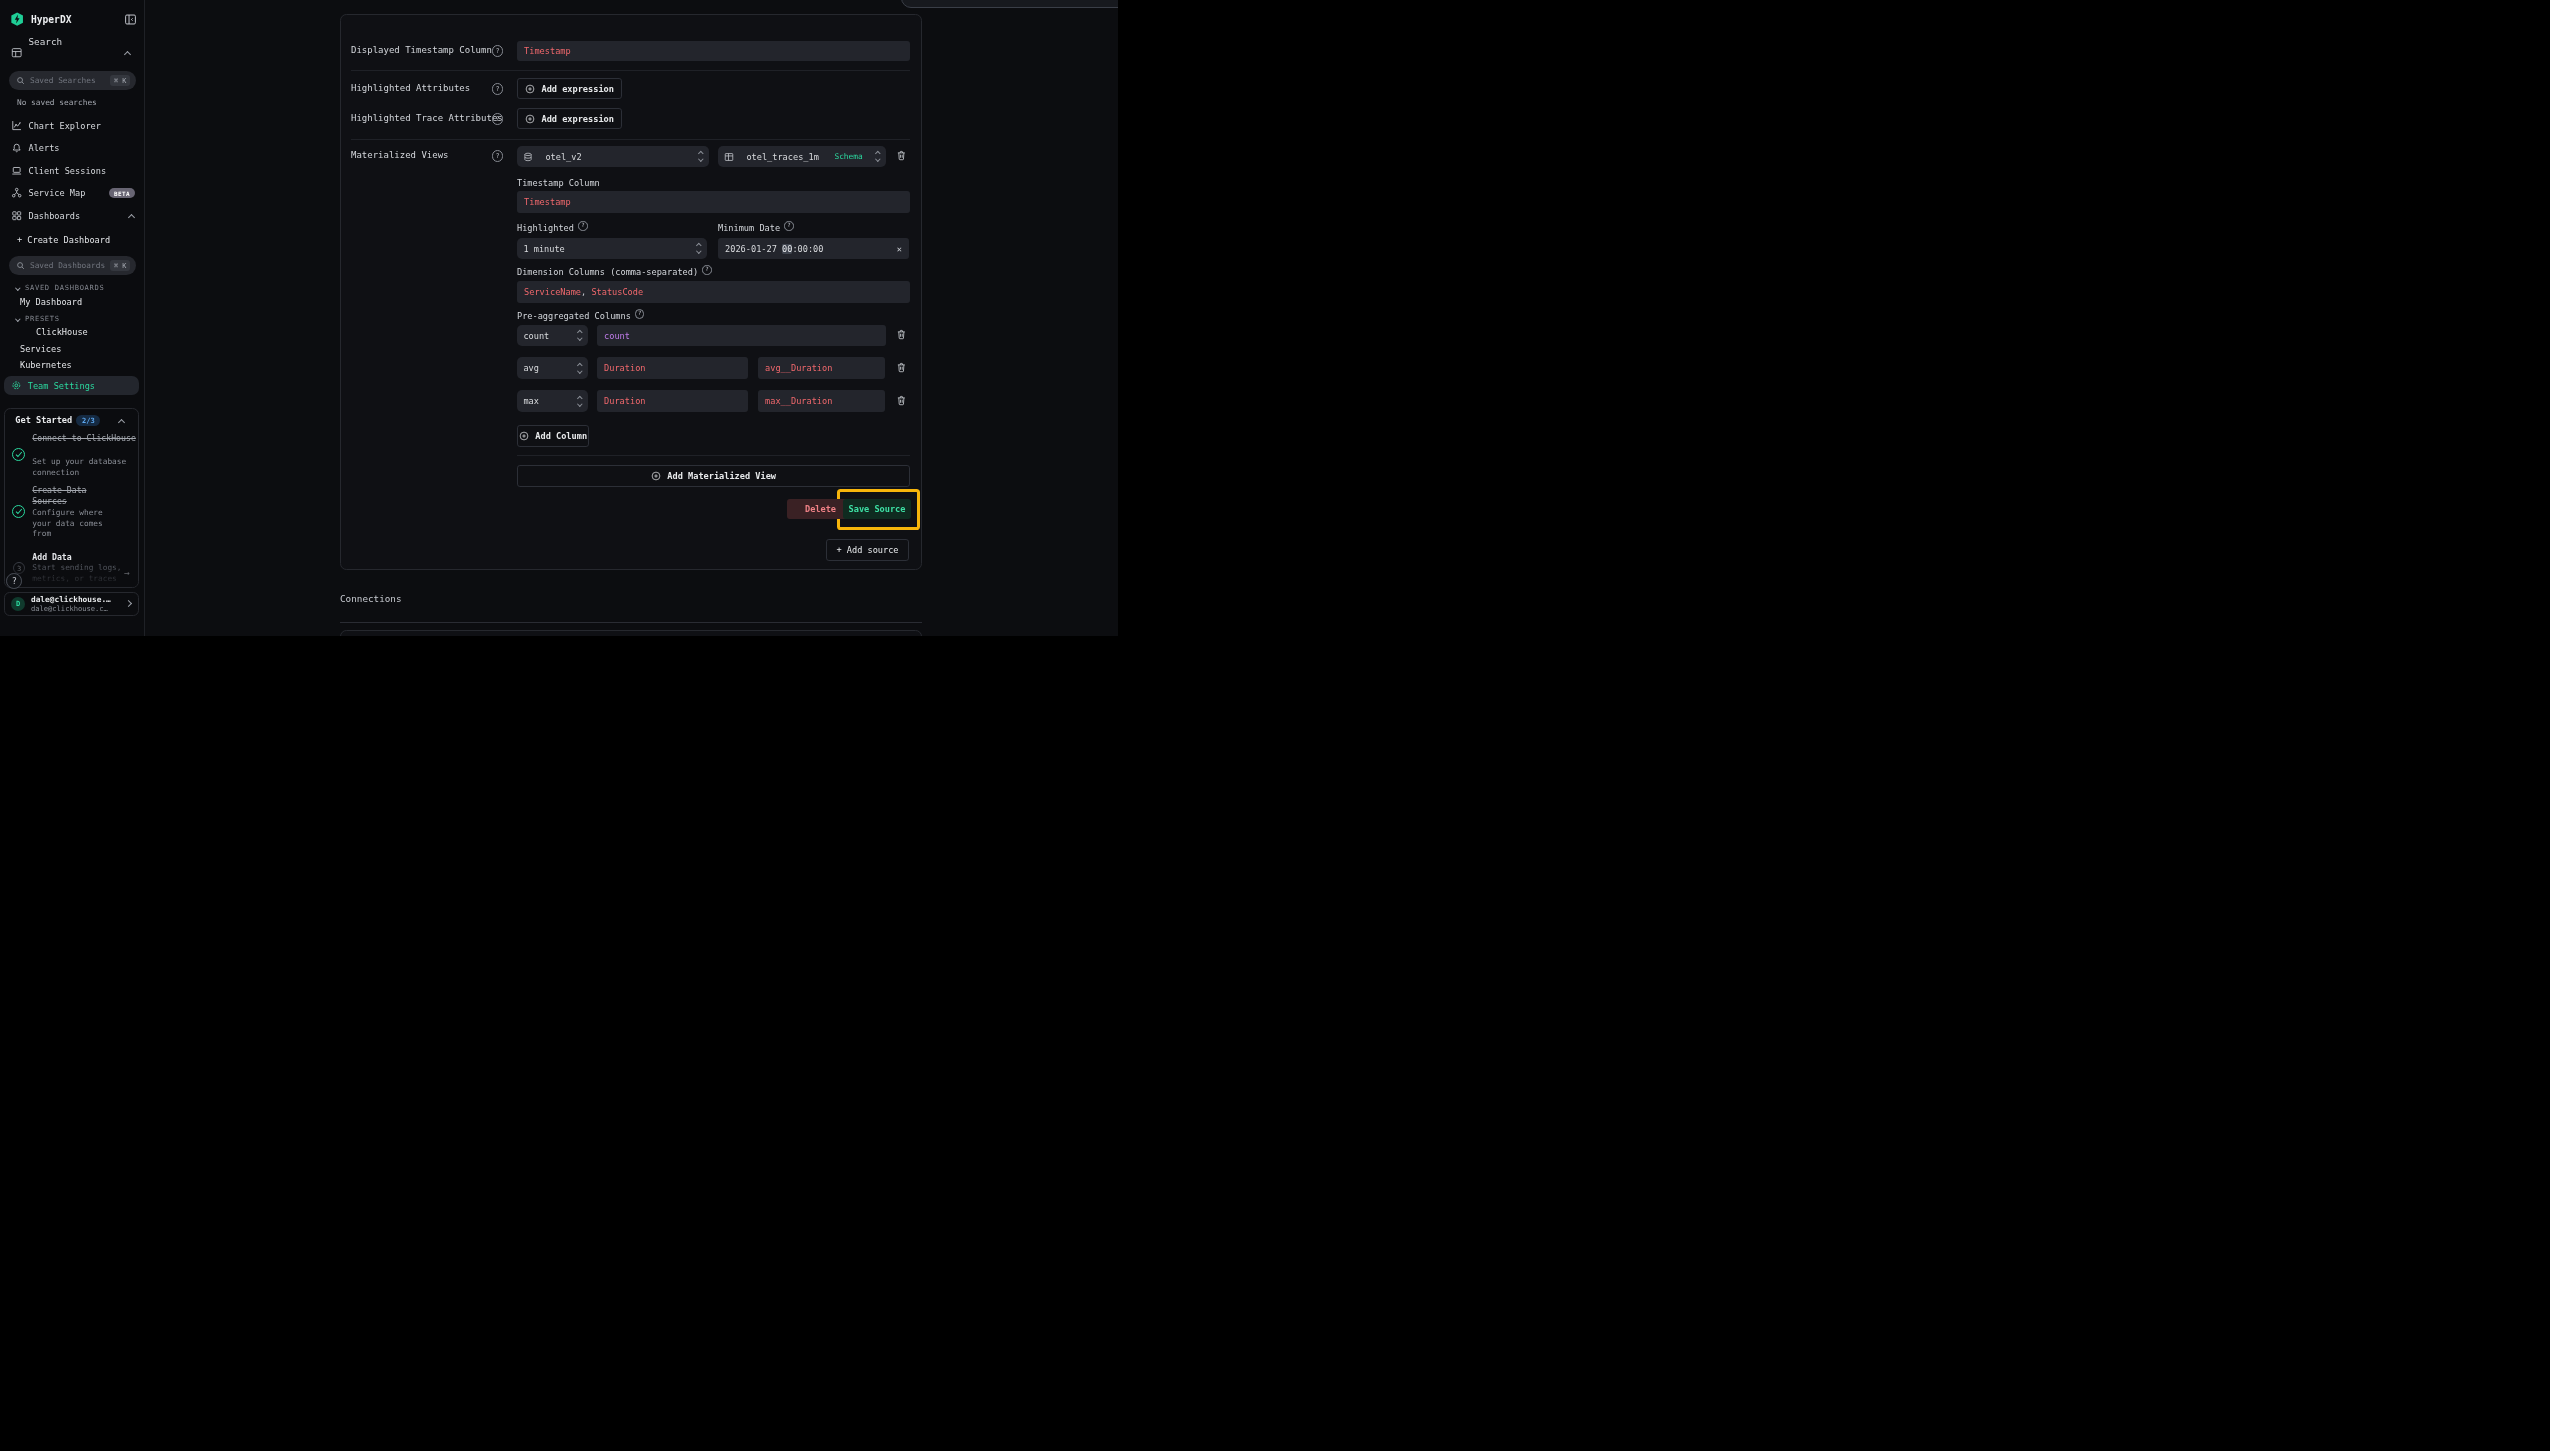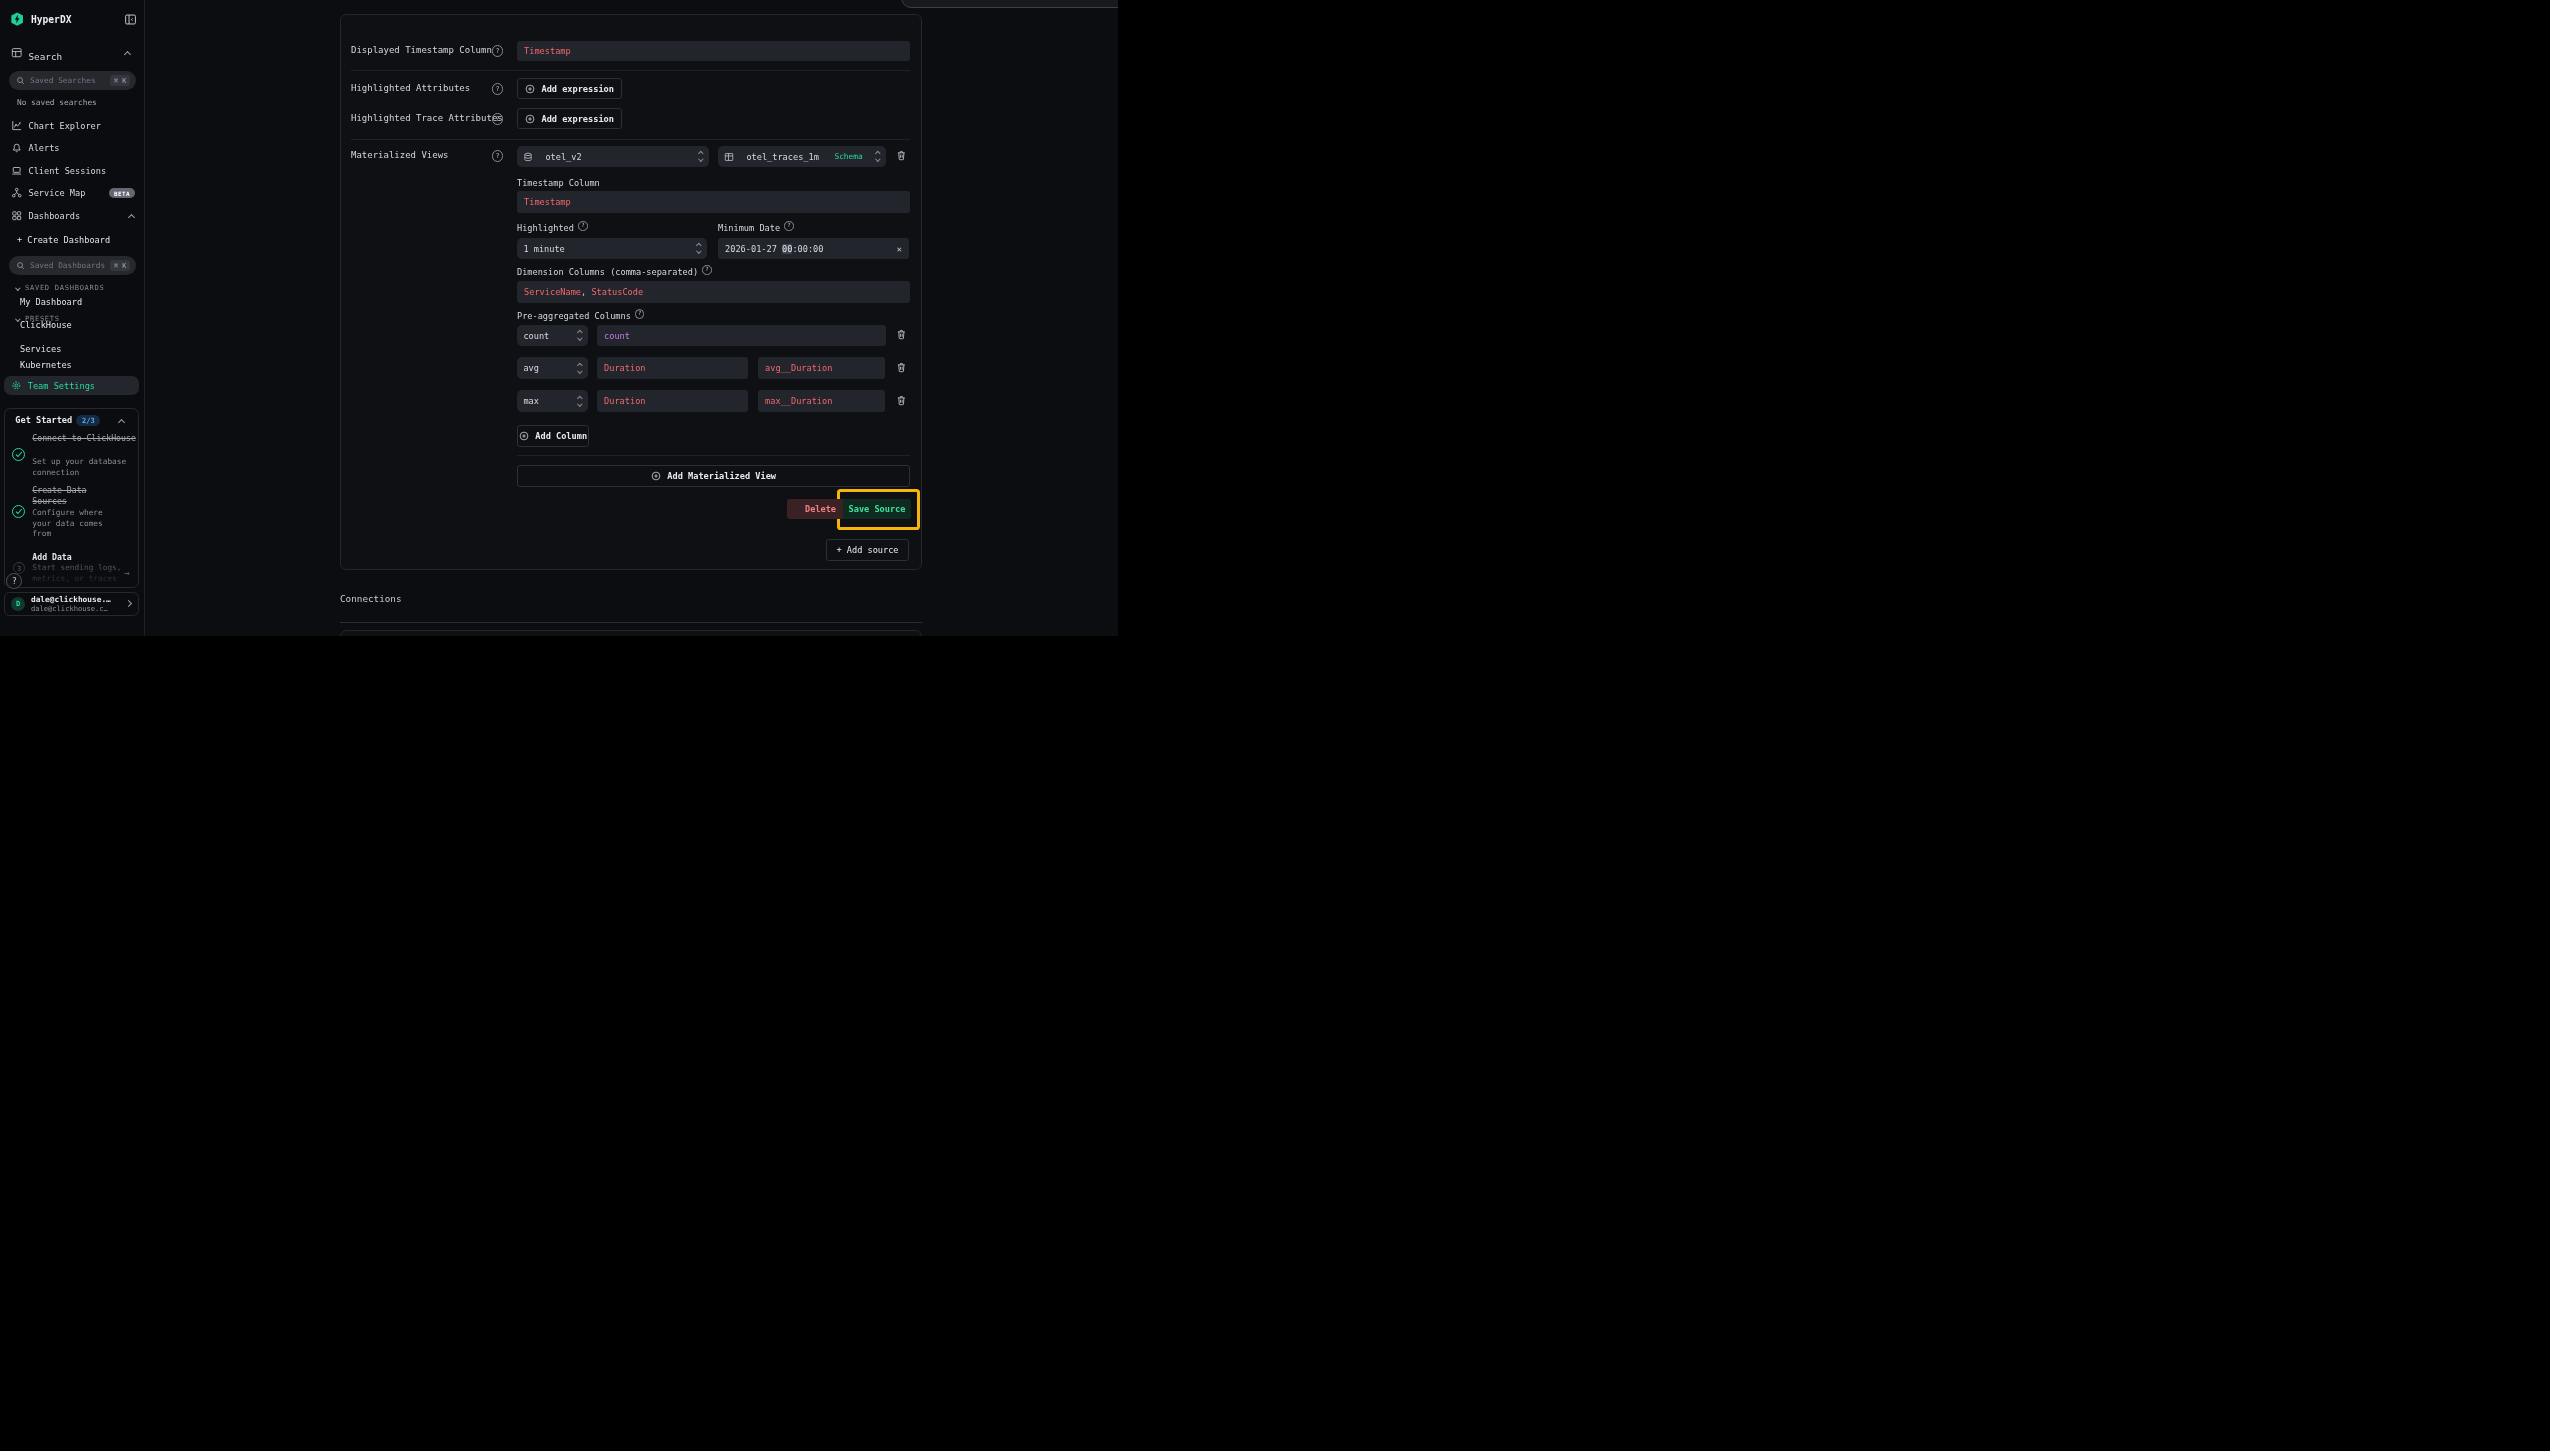--- a/index.html
+++ b/index.html
@@ -125,21 +125,21 @@
       </svg>
     </div>
 
     <div class="abs" style="left:11.4px; top:47px;">
       <svg width="11.4" height="11.4" viewBox="0 0 16 16" fill="none" stroke="#C9CCD2" stroke-width="1.2">
         <rect x="1.8" y="2.3" width="12.4" height="11.4" rx="1.5"></rect>
         <line x1="1.8" y1="6.4" x2="14.2" y2="6.4"></line>
           <line x1="6.6" y1="6.4" x2="6.6" y2="13.7"></line>
       </svg>
     </div>
-    <div class="abs side-label" style="left:28.5px; top:51px; font-size:9.3px;">Search</div>
+    <div class="abs side-label" style="left:28.5px; top:36px; font-size:9.3px;">Search</div>
     <span class="abs chev up" style="left:125px; top:51px;"></span>
 
     <div class="pill-input" style="top:71px;">
       <span>
         <svg width="9.3" height="9.3" viewBox="0 0 16 16" fill="none" stroke="#8A8E96" stroke-width="1.6">
           <circle cx="7" cy="7" r="4.2"></circle>
             <path d="M10.3 10.3 L13.5 13.5"></path>
         </svg>
         </span>
       <span class="ph">Saved Searches</span>
@@ -217,21 +217,21 @@
     <div class="tree-sec" style="top:283px;">
       <span class="chev down sm"></span>
       <span>SAVED DASHBOARDS</span>
     </div>
     <div class="tree-item" style="top:297px;">My Dashboard</div>
 
     <div class="tree-sec" style="top:314px;">
       <span class="chev down sm"></span>
       <span>PRESETS</span>
     </div>
-    <div class="tree-item" style="top:320px;">ClickHouse</div>
+    <div class="tree-item" style="top:327px;margin-left:16px;">ClickHouse</div>
     <div class="tree-item" style="top:344px;">Services</div>
     <div class="tree-item" style="top:360px;">Kubernetes</div>
 
     <div id="team-row">
       <span>
         <svg width="10.7" height="10.7" viewBox="0 0 16 16" fill="none" stroke="#2BD99F" stroke-width="1.4">
           <circle cx="8" cy="8" r="2.1"></circle>
           <circle cx="8" cy="8" r="5.1" stroke-dasharray="2.7 1.6"></circle>
         </svg>
         </span>

